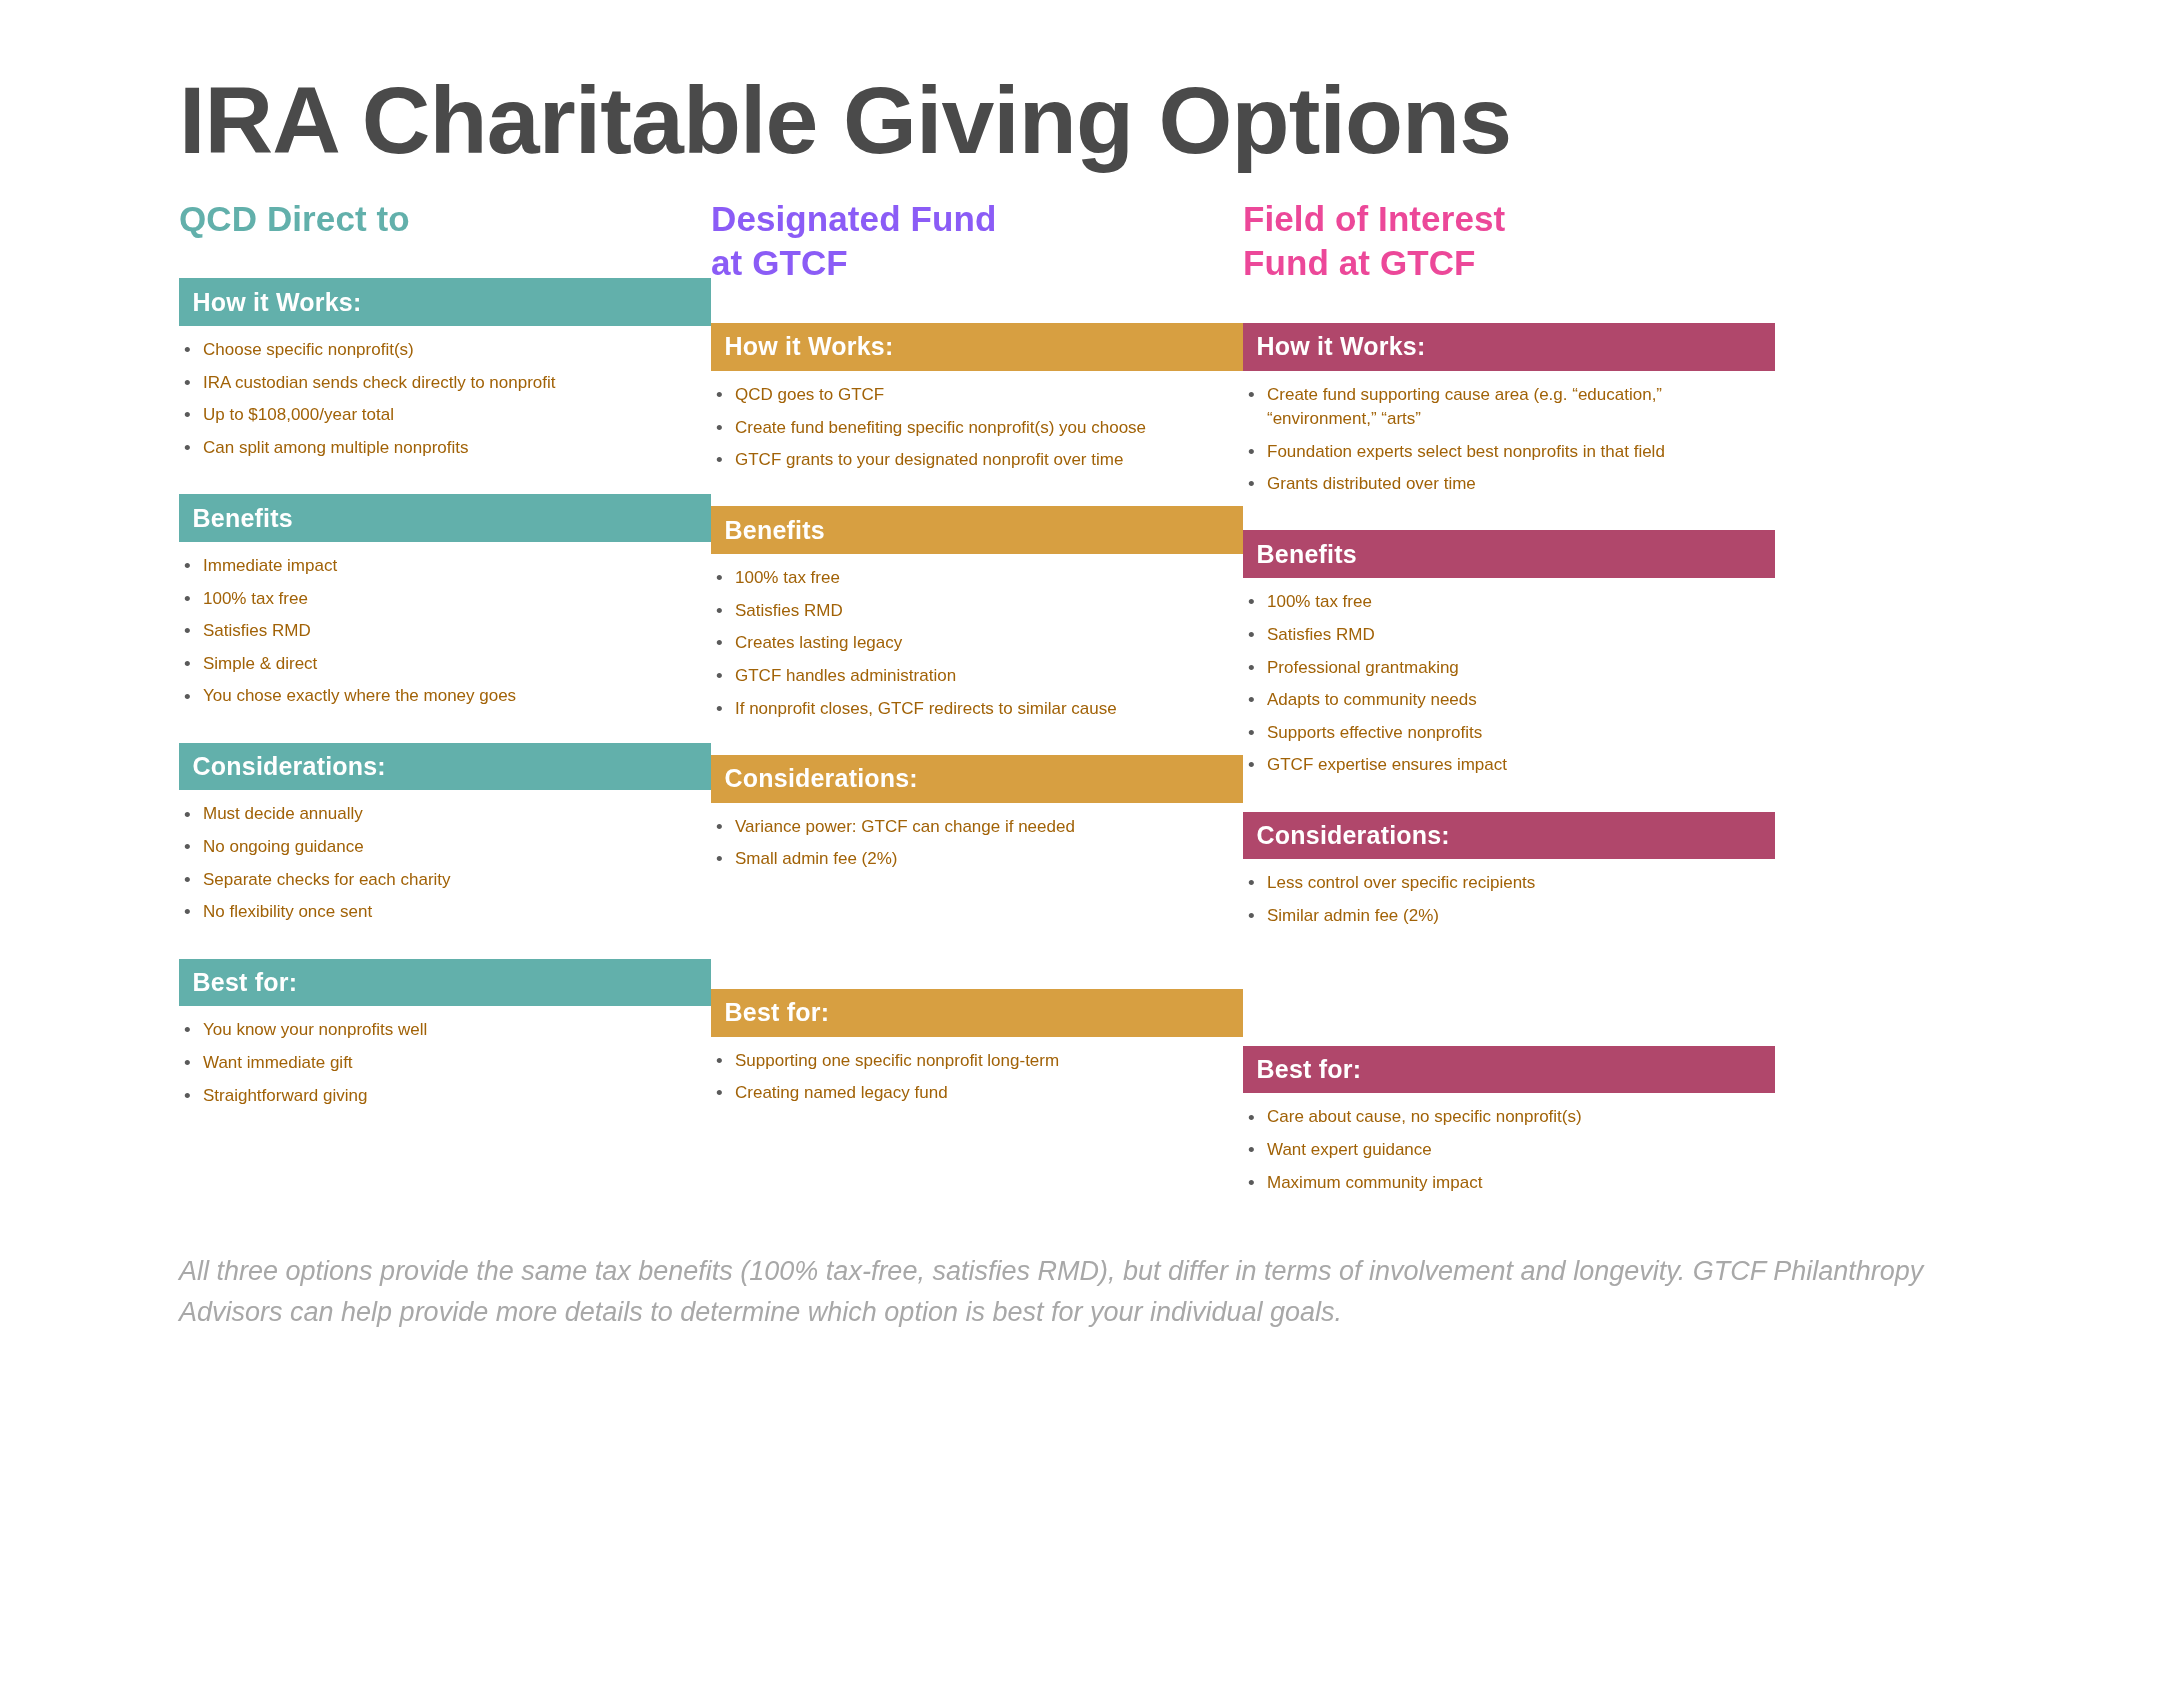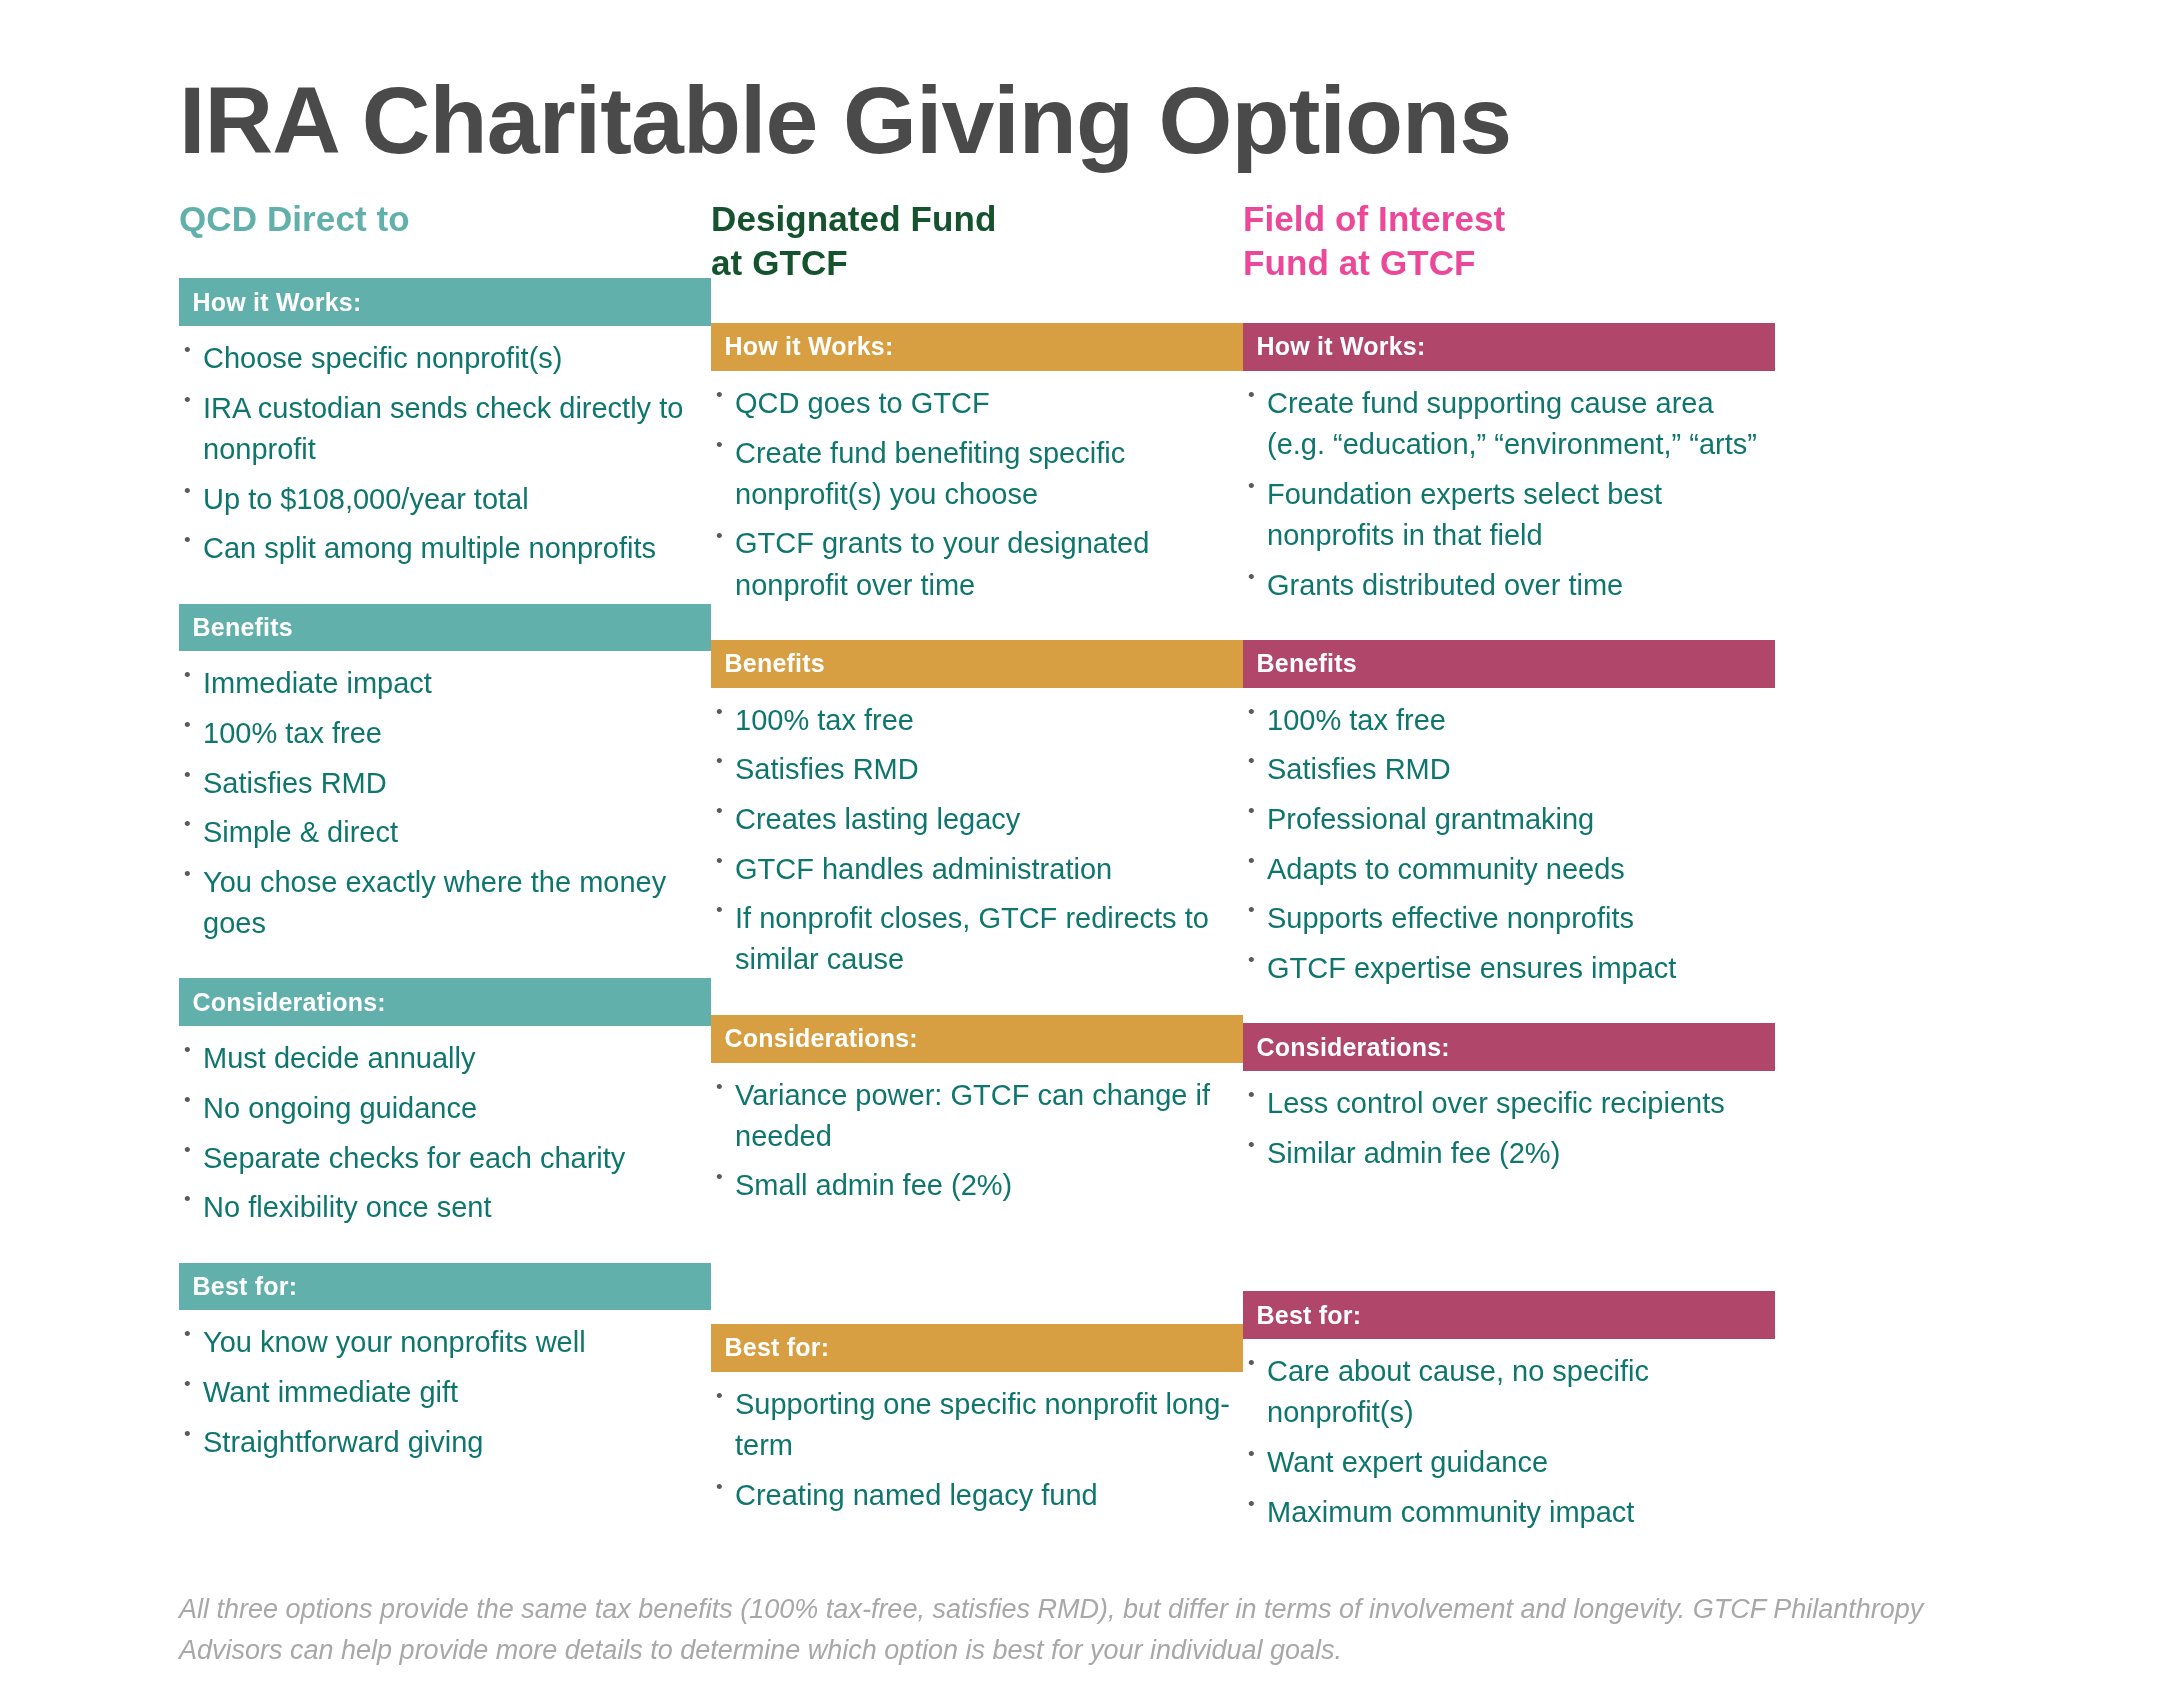--- a/index.html
+++ b/index.html
@@ -55,23 +55,23 @@
     letter-spacing: 0.2px;
     box-sizing: border-box;
   }
   ul.items {
     list-style: none;
     margin: 0;
     padding: 12px 0 0 0;
   }
   ul.items li {
     position: relative;
-    font-size: 29px;
+    font-size: 17px;
     line-height: 1.42;
-    color: #0f766e;
+    color: #a16207;
     padding-left: 24px;
     margin-bottom: 8.5px;
   }
   ul.items li::before {
     content: "\2022";
     position: absolute;
     left: 5.1px;
     top: -0.9px;
     font-size: 19px;
     color: #5a5a5a;
@@ -142,21 +142,21 @@
         <div class="band" style="background: rgb(98, 176, 171);">Best for:</div>
         <ul class="items">
           <li>You know your nonprofits well</li>
           <li>Want immediate gift</li>
           <li>Straightforward giving</li>
         </ul>
       </div>
     </div>
 
     <div class="column col-2">
-      <div class="col-title" style="color: #14532d;">
+      <div class="col-title" style="color: #8b5cf6;">
         <span>Designated Fund</span>
         <span class="line2">at GTCF</span>
       </div>
 
       <div class="section">
         <div class="band" style="background: rgb(215, 159, 65);">How it Works:</div>
         <ul class="items">
           <li>QCD goes to GTCF</li>
           <li>Create fund benefiting specific nonprofit(s) you choose</li>
           <li>GTCF grants to your designated nonprofit over time</li>

